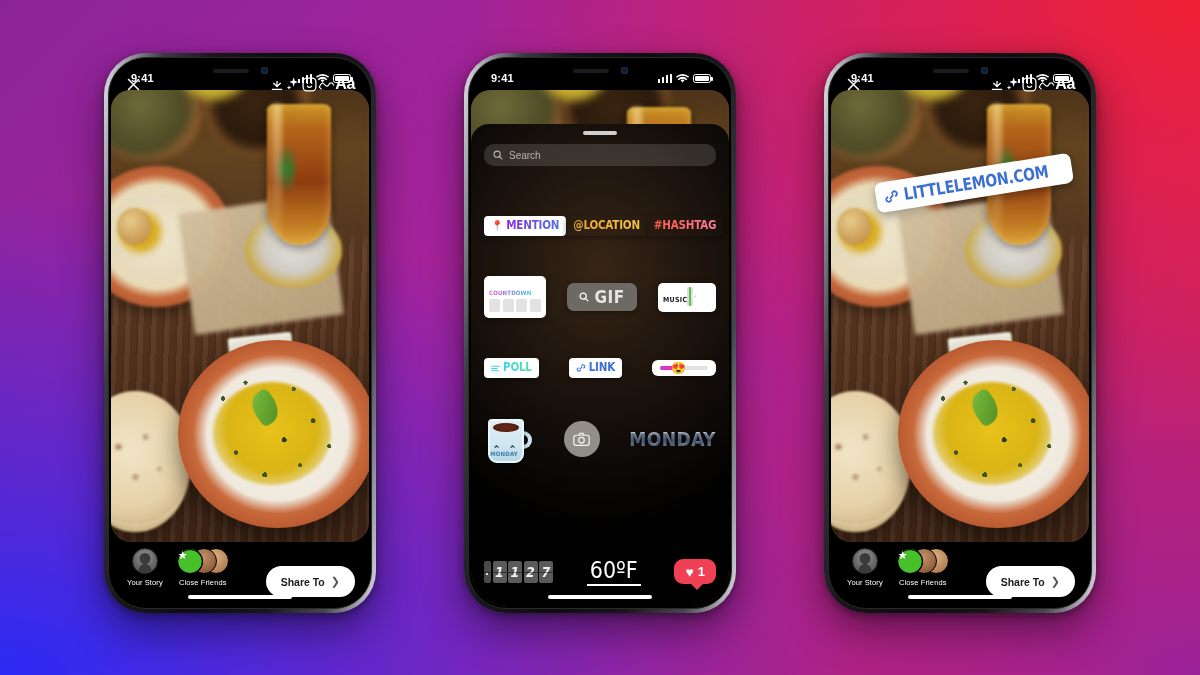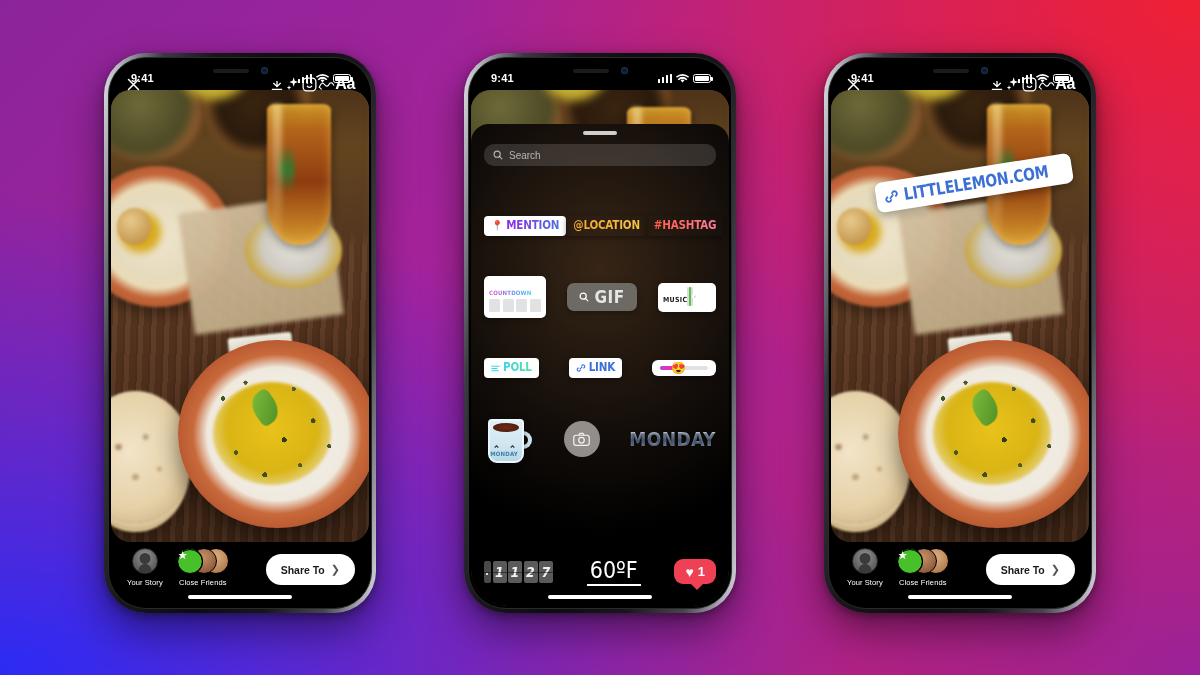--- a/index.html
+++ b/index.html
@@ -221,21 +221,21 @@
   .cf-stack { position:relative; width:52px; height:26px; }
   .cf-stack span {
     position:absolute; top:0; width:26px; height:26px; border-radius:50%;
     border:1.5px solid #000;
   }
   .cf-stack .c1 { left:0; background:#48c02b; z-index:3; display:flex; align-items:center; justify-content:center; }
   .cf-stack .c2 { left:14px; background:radial-gradient(circle at 45% 35%,#c99168,#7a4a2c); z-index:2; }
   .cf-stack .c3 { left:26px; background:radial-gradient(circle at 45% 35%,#e0b487,#a06a3c); z-index:1; }
   .star { color:#fff; font-size:11px; line-height:1; }
   .share {
-    margin-left:auto; margin-top:6px;
+    margin-left:auto; margin-top:18px;
     background:#fff; color:#1a1a1a; border-radius:22px;
     padding:9px 15px; font-size:10.5px; font-weight:bold;
     display:flex; align-items:center; gap:6px; white-space:nowrap;
   }
   .share .chev { font-size:11px; color:#555; font-weight:normal; }
 
   
   .linksticker {
     position:absolute; left:44px; top:108px; z-index:25;
     transform:rotate(-9deg);

